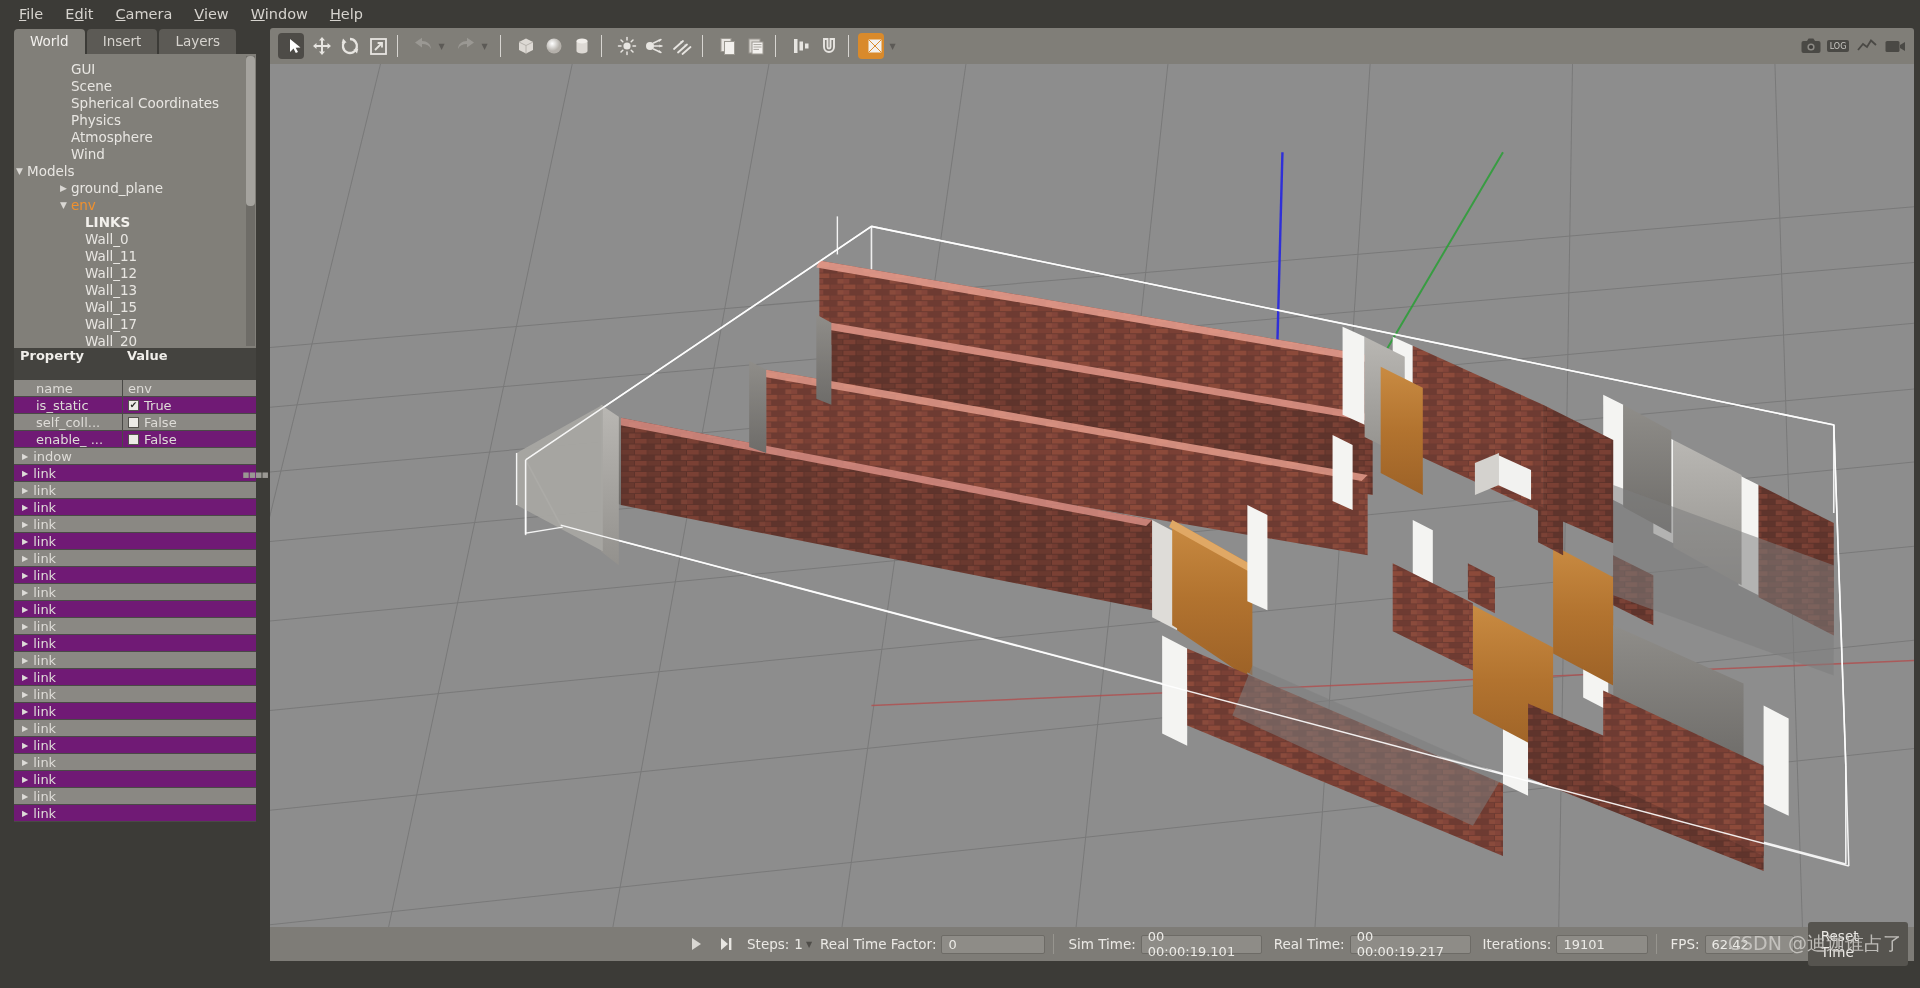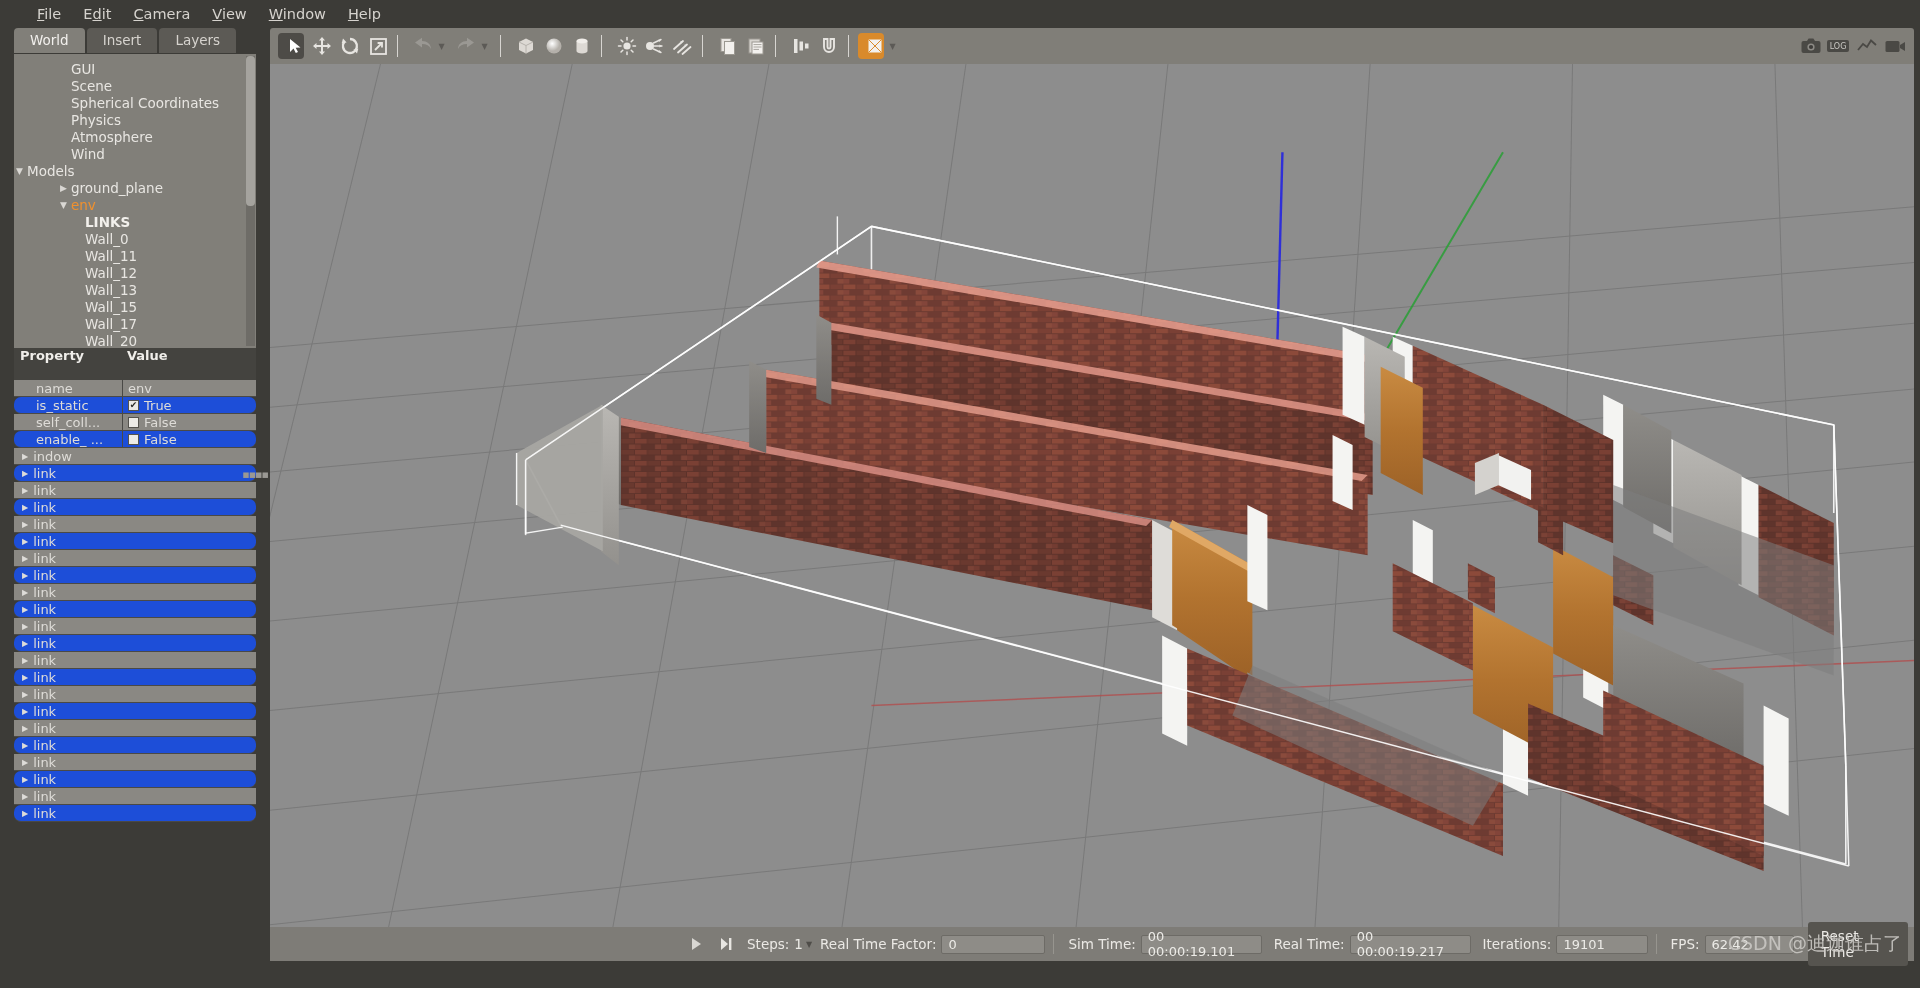--- a/index.html
+++ b/index.html
@@ -16,30 +16,30 @@
     height: 27px; background: linear-gradient(#4b4a46, #353431);
     display: flex; align-items: center; justify-content: center;
     position: relative; border-bottom: 1px solid #1f1e1c;
   }
   .titlebar .title { color: #e6e4e1; font-size: 14px; }
   .winbtns { position: absolute; right: 8px; top: 0; height: 27px; display: flex; align-items: center; gap: 4px; }
   .winbtn { width: 13px; height: 13px; border-radius: 2px; background: #6f6d68; }
   .winbtn.close { background: #d85c3a; }
 
   
-  .menubar { height: 28px; background: #3c3b37; display: flex; align-items: center; padding-left: 28px; gap: 4px; }
+  .menubar { height: 28px; background: #3c3b37; display: flex; align-items: center; padding-left: 10px; gap: 4px; }
   .menuitem { color: #d6d3ce; font-size: 14.5px; padding: 4px 9px; border-radius: 2px; cursor: default; }
   .menuitem u { text-decoration: underline; }
 
   
   .body-row { display: flex; height: 933px; background: #3c3b37; }
 
   
   .leftpanel { width: 270px; background: #3c3b37; position: relative; display: flex; flex-direction: column; }
-  .tabs { display: flex; height: 26px; padding-left: 14px; align-items: flex-start; }
+  .tabs { display: flex; height: 26px; padding-left: 14px; align-items: center; }
   .tab {
     font-size: 13.5px; color: #d6d3ce; padding: 4px 16px 5px 16px;
     background: #5c5a55; border-top-left-radius: 4px; border-top-right-radius: 4px;
     margin-right: 2px; cursor: default;
   }
   .tab.active { background: #817f79; color: #f2f0ed; }
 
   .treewrap {
     margin-left: 14px; width: 242px; height: 294px;
     background: #817f79; position: relative; overflow: hidden;
@@ -56,21 +56,21 @@
   .vscroll { position: absolute; right: 1px; top: 2px; width: 9px; height: 290px; background: #6e6c67; }
   .vscroll .thumb { position: absolute; left: 0; top: 0; width: 9px; height: 150px; background: #a5a39e; border-radius: 4px; }
 
   
   .proptable { margin-left: 14px; width: 242px; flex: 1; overflow: hidden; position: relative; }
   .propheader { display: flex; height: 32px; background: #44433f; color: #f0eeea; font-size: 13px; font-weight: bold; }
   .propheader .c1 { width: 108px; padding-left: 6px; }
   .propheader .c2 { flex: 1; padding-left: 5px; }
   .prow { display: flex; height: 17px; font-size: 13px; color: #dedcd8; align-items: center; border-bottom: 1px solid #4a4946; }
   .prow.odd { background: #8a8883; }
-  .prow.even { background: #1d4ed8; border-radius: 7px; }
+  .prow.even { background: #701a75; }
   .prow .c1 { width: 108px; padding-left: 22px; overflow: hidden; white-space: nowrap; }
   .prow .c2 { flex: 1; padding-left: 5px; display: flex; align-items: center; gap: 5px; border-left: 1px solid #4a4946; height: 17px; }
   .prow.exp .c1 { padding-left: 8px; display: flex; align-items: center; gap: 5px; }
   .prow.exp .c2 { border-left: none; }
   .ck { width: 11px; height: 11px; background: #edebe7; border: 1px solid #55534e; display: inline-flex; align-items: center; justify-content: center; font-size: 9px; color: #2a2a28; line-height: 1; }
   .tri { font-size: 8px; color: #dedcd8; }
 
   .panel-grip { position: absolute; right: 2px; top: 440px; font-size: 11px; color: #9a9893; letter-spacing: -1px; }
 
   

